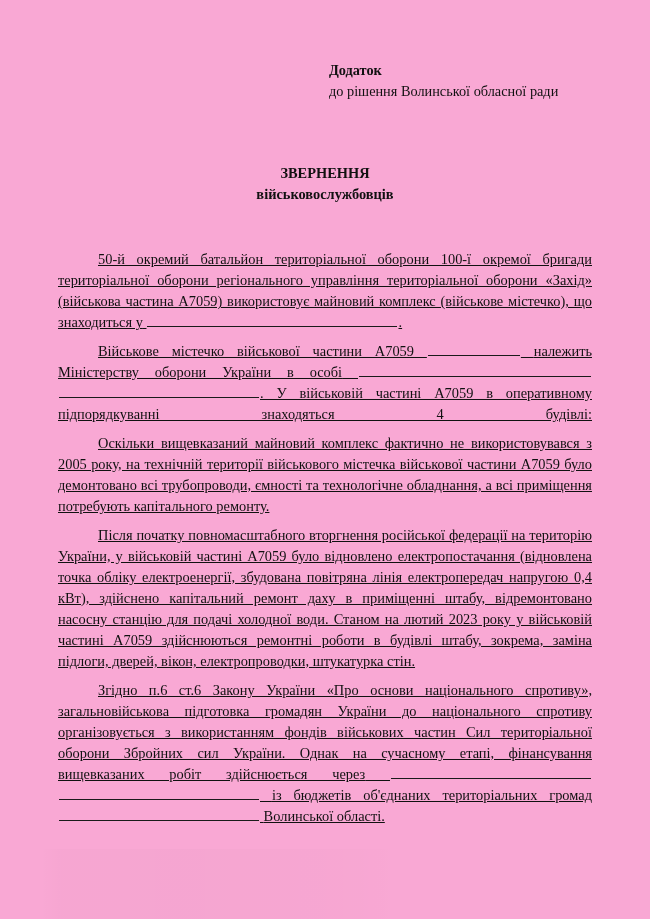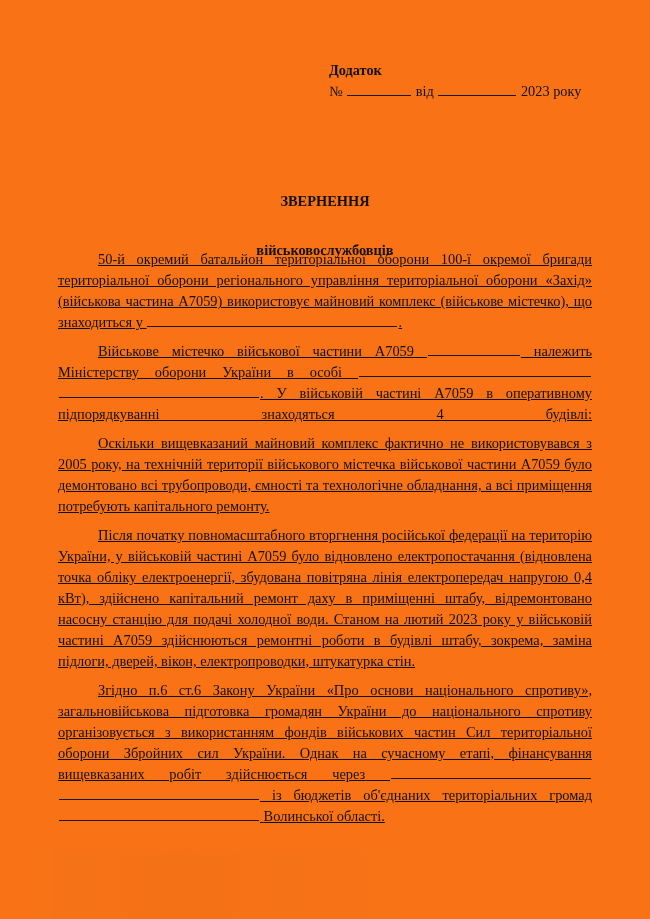--- a/index.html
+++ b/index.html
@@ -15,21 +15,21 @@
     color: #111111;
     overflow: hidden;
   }
 
   .page {
     position: relative;
     width: 650px;
     height: 919px;
     box-sizing: border-box;
     padding: 16px;
-    background: #f97316;
+    background: #f9a8d4;
   }
 
   
   .header-block {
     position: absolute;
     left: 329px;
     top: 60px;
     width: 262px;
     font-size: 14.3px;
     line-height: 1.47;
@@ -48,21 +48,20 @@
     left: 58px;
     top: 163px;
     width: 534px;
     text-align: center;
     font-weight: bold;
     font-size: 14.4px;
     line-height: 1.49;
   }
   .title-line {
     white-space: pre;
-    margin-top: 28px;
   }
 
   
   .body-block {
     position: absolute;
     left: 58px;
     top: 249px;
     width: 534px;
     font-size: 14.4px;
     line-height: 1.465;
@@ -113,27 +112,21 @@
     pointer-events: none;
   }
 </style>
 </head>
 <body>
 
 <div class="page">
 
   <div class="header-block">
     <div class="header-line bold">Додаток</div>
-    <div class="header-line">
-      <span>№</span>
-      <span class="blank w-xs"></span>
-      <span>від</span>
-      <span class="blank w-s"></span>
-      <span>2023 року</span>
-    </div>
+    <div class="header-line">до рішення Волинської обласної ради</div>
   </div>
 
   <div class="title-block">
     <div class="title-line">ЗВЕРНЕННЯ</div>
     <div class="title-line">військовослужбовців</div>
   </div>
 
   <div class="body-block">
 
     <p class="para">

